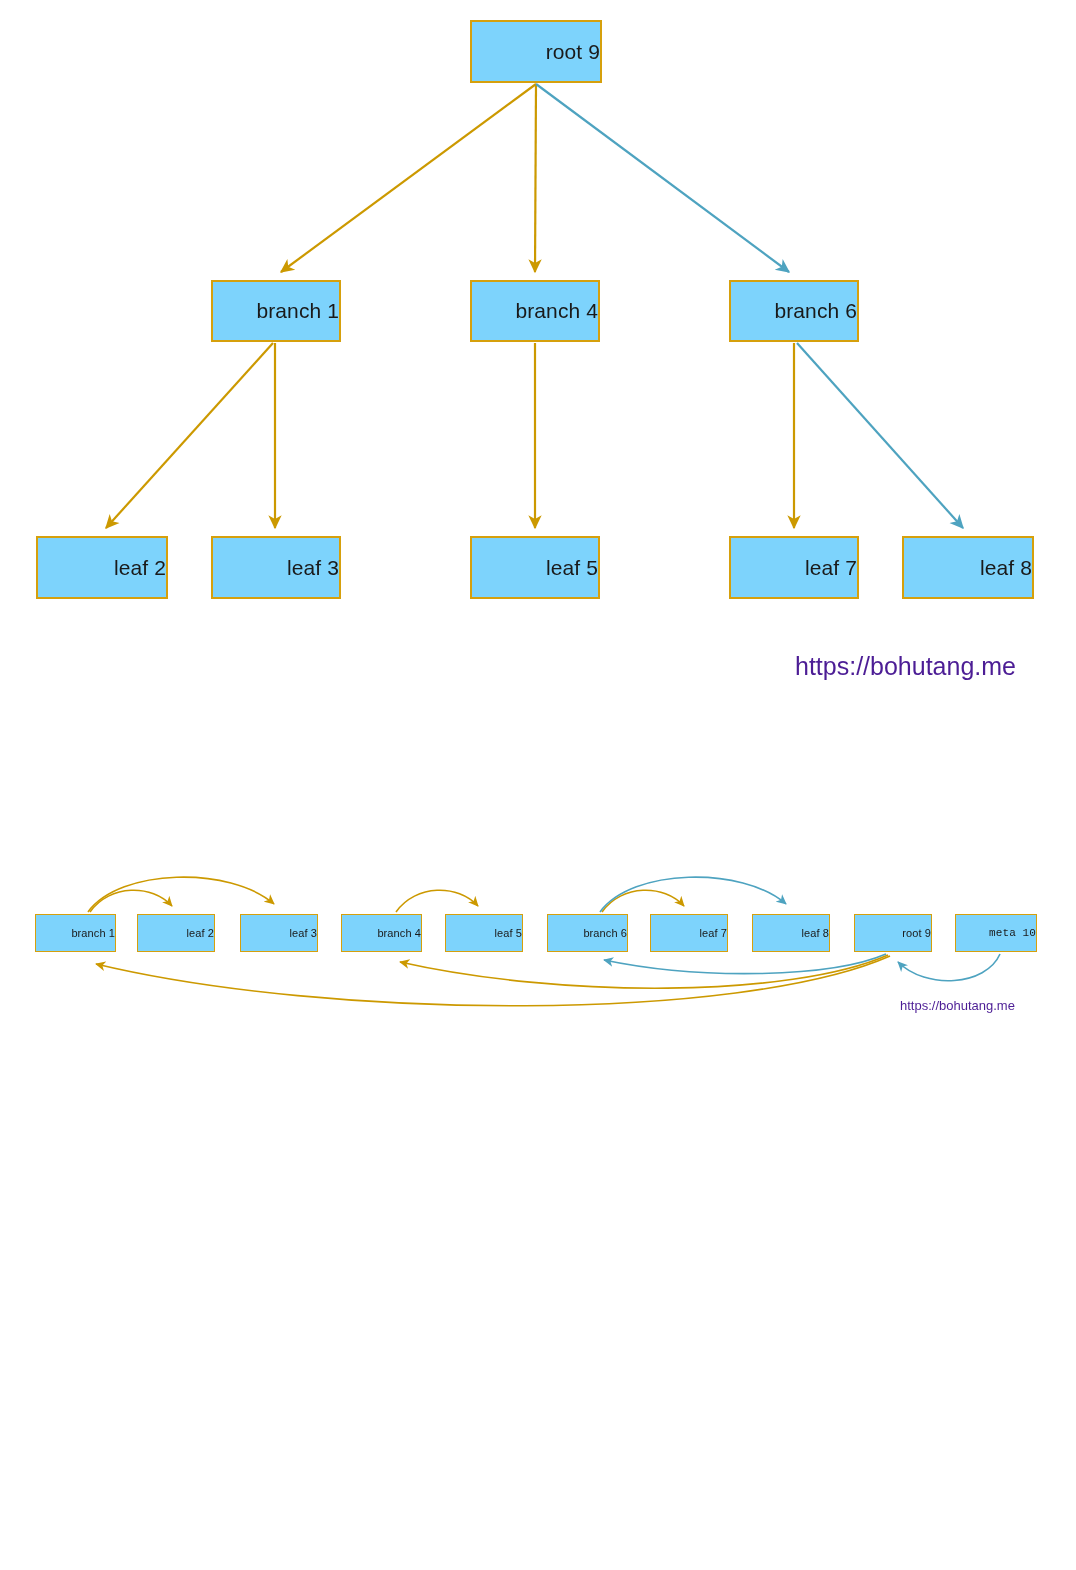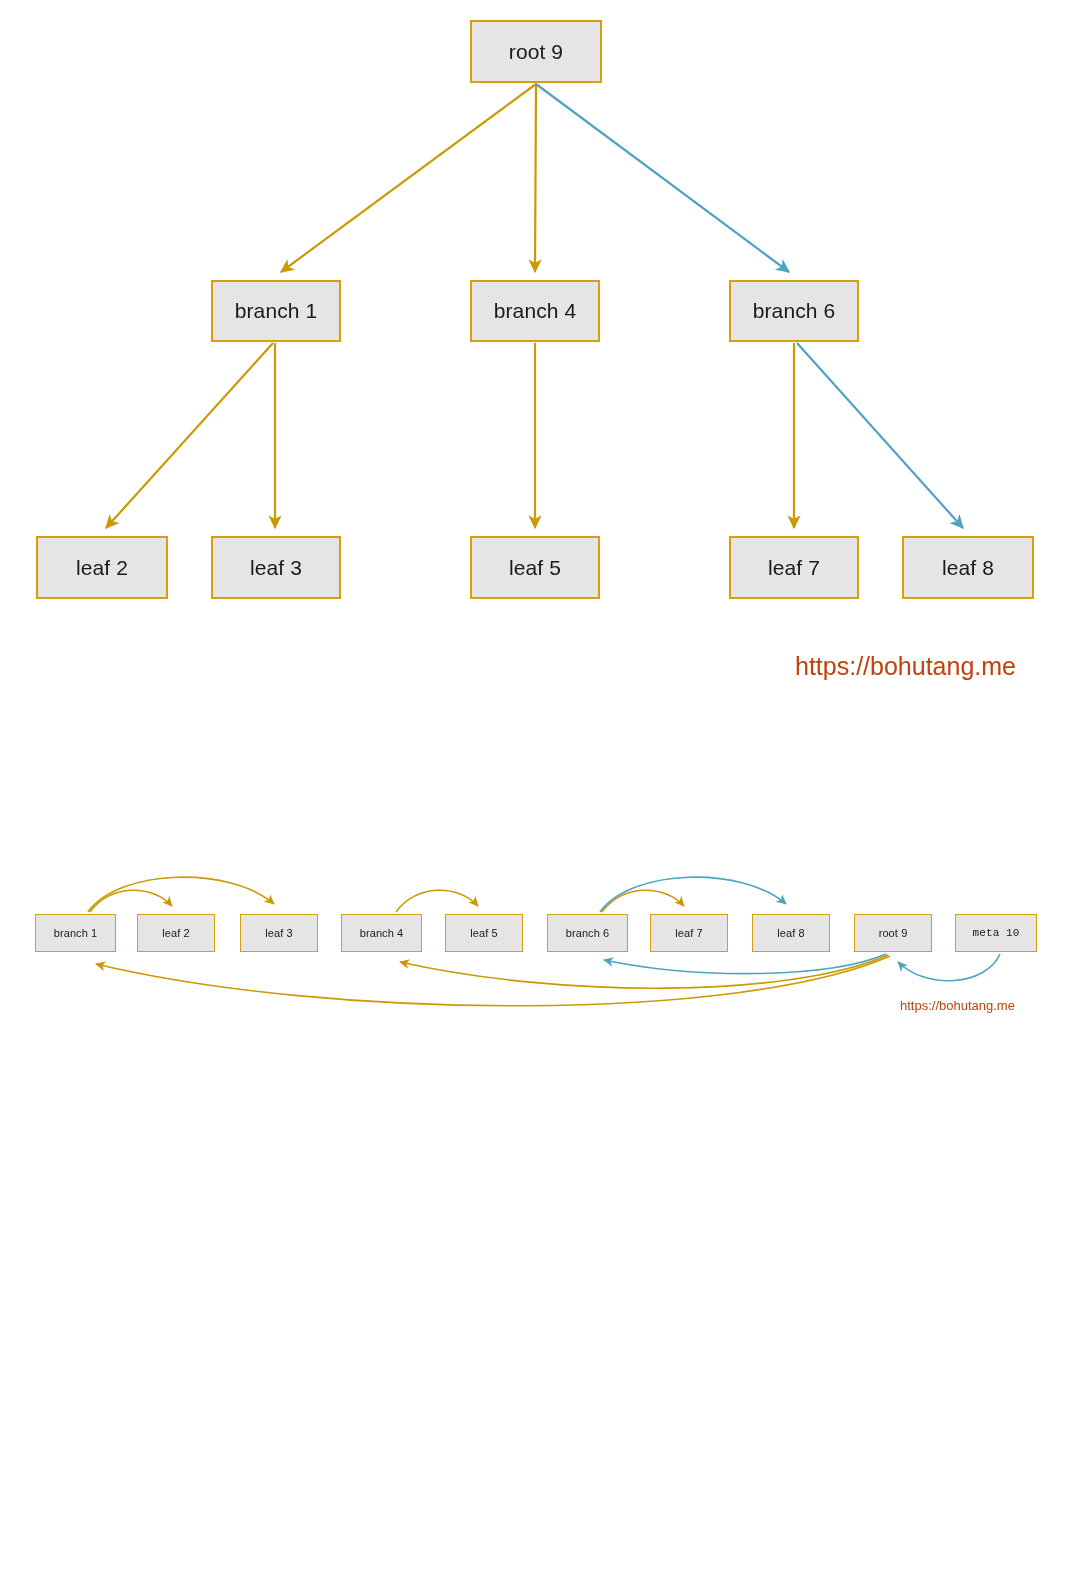--- a/index.html
+++ b/index.html
@@ -16,39 +16,39 @@
   }
   #canvas {
     position: absolute;
     top: 0; left: 0;
     width: 1076px;
     height: 1570px;
   }
   .node-box {
     position: absolute;
     box-sizing: border-box;
-    background: #e5e5e5;
+    background: #7dd3fc;
     border: 2px solid #d6a00c;
     display: flex;
     align-items: center;
-    justify-content: center;
+    justify-content: flex-end;
     color: #1a1a1a;
     letter-spacing: 0.1px;
   }
   .tree-node {
     font-size: 21px;
     border-width: 2px;
   }
   .chain-node {
     font-size: 11px;
     border-width: 1px;
   }
   .watermark {
     position: absolute;
-    color: #c2410c;
+    color: #4c1d95;
     white-space: nowrap;
   }
   #wm-top { font-size: 25px; left: 795px; top: 652px; }
   #wm-bottom { font-size: 13px; left: 900px; top: 998px; }
 </style>
 </head>
 <body>
 
 <svg id="canvas" viewBox="0 0 1076 1570" xmlns="http://www.w3.org/2000/svg">
   <defs>

